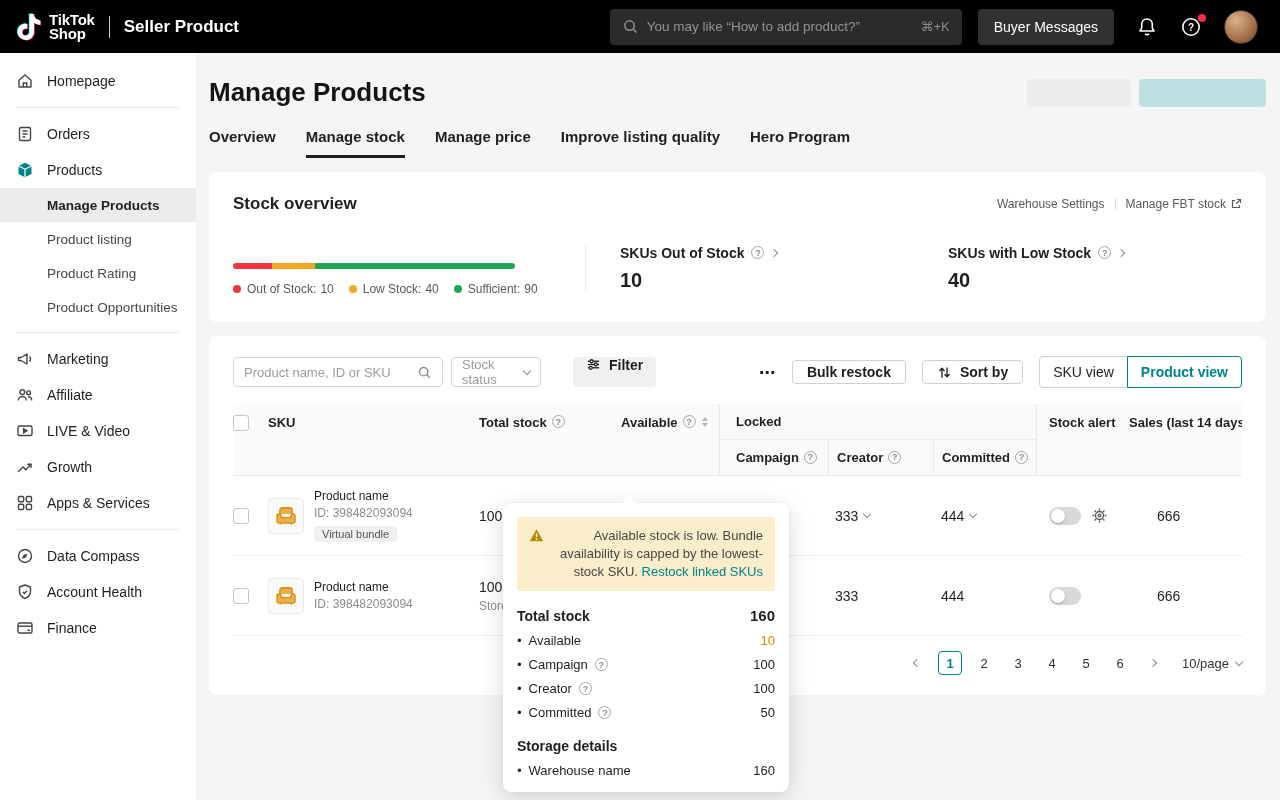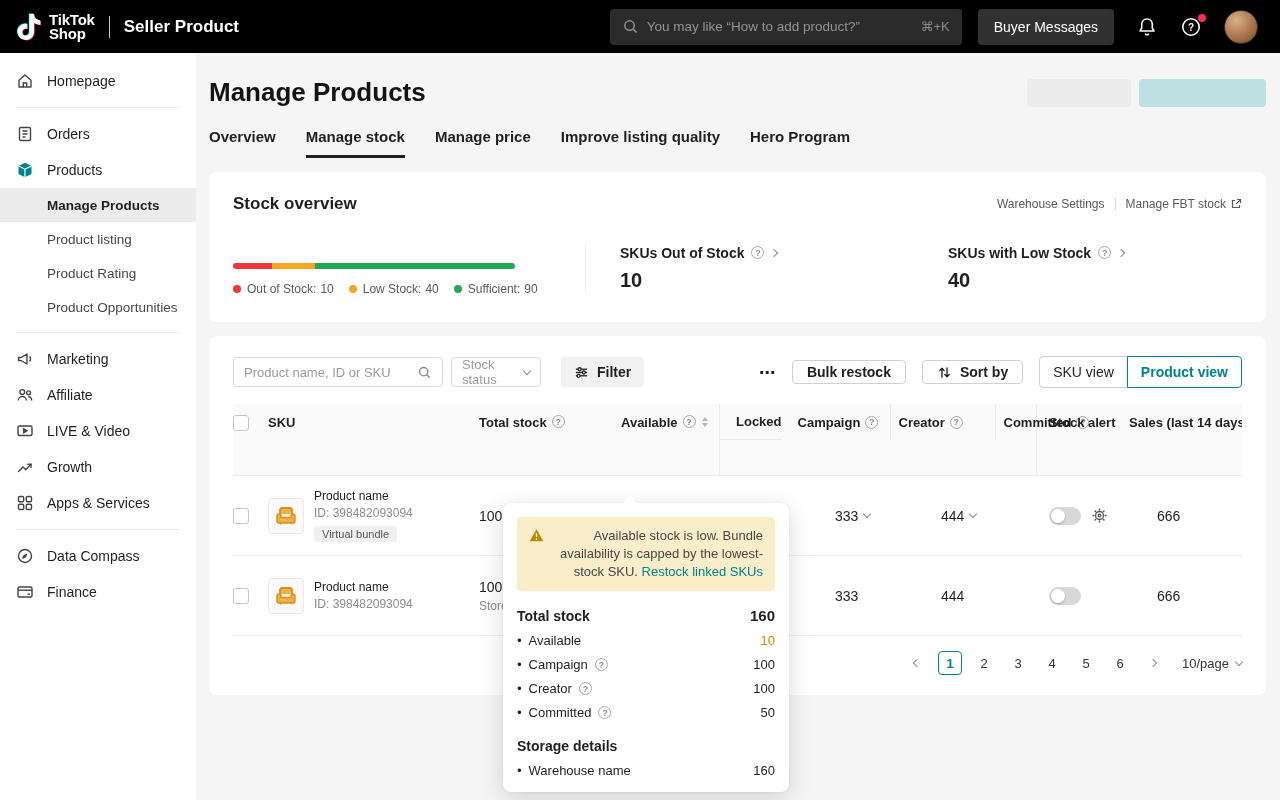--- a/index.html
+++ b/index.html
@@ -81,40 +81,40 @@
   .cv-right { transform:rotate(-45deg); }
   .cv-left { transform:rotate(135deg); }
 
   
   .table-card { margin-top:14px; padding:20px 24px 14px; }
   .toolbar { display:flex; align-items:center; }
   .tb-search { width:210px; height:30px; border:1px solid #d9d9d9; border-radius:4px; display:flex; align-items:center; padding:0 10px; gap:6px; background:#fff; }
   .tb-search input { flex:1; min-width:0; border:none; outline:none; font-size:13px; color:#333; font-family:inherit; }
   .tb-search input::placeholder { color:#9b9b9b; }
   .tb-select { margin-left:8px; width:90px; height:30px; border:1px solid #d9d9d9; border-radius:4px; display:flex; align-items:center; justify-content:space-between; padding:0 10px; font-size:13px; color:#9b9b9b; cursor:pointer; background:#fff; }
-  .tb-filter { margin-left:20px; height:30px; background:#f1f1f2; border:none; border-radius:4px; display:flex; align-items:center; gap:8px; padding:0 13px; font-size:14px; font-weight:600; color:#1f1f1f; cursor:pointer; font-family:inherit; }
+  .tb-filter { margin-left:32px; height:30px; background:#f1f1f2; border:none; border-radius:4px; display:flex; align-items:flex-start; gap:8px; padding:0 13px; font-size:14px; font-weight:600; color:#1f1f1f; cursor:pointer; font-family:inherit; }
   .tb-right { margin-left:auto; display:flex; align-items:center; gap:16px; }
   .more-btn { font-size:16px; font-weight:700; color:#1f1f1f; background:none; border:none; cursor:pointer; letter-spacing:1px; font-family:inherit; }
   .btn-outline { height:24px; background:#fff; border:1px solid #d0d0d0; border-radius:4px; padding:0 14px; font-size:14px; font-weight:600; color:#1f1f1f; display:flex; align-items:center; gap:8px; cursor:pointer; font-family:inherit; }
   .view-toggle { display:flex; }
   .view-btn { height:32px; padding:0 13px; font-size:14px; border:1px solid #d0d0d0; background:#fff; color:#1f1f1f; display:flex; align-items:center; cursor:pointer; font-family:inherit; }
   .view-btn:first-child { border-radius:4px 0 0 4px; }
   .view-btn:last-child { border-radius:0 4px 4px 0; margin-left:-1px; }
   .view-btn.active { border-color:#00848c; color:#00848c; font-weight:600; position:relative; z-index:1; }
 
   
   .table-wrap { margin-top:16px; overflow:hidden; }
   .thead { display:flex; background:#fafafa; border-bottom:1px solid #e8e8e8; height:72px; }
   .hc { display:flex; align-items:flex-start; padding-top:11px; gap:5px; }
   .hlabel { font-size:13px; font-weight:600; color:#1f1f1f; white-space:nowrap; }
   .c-cb { width:35px; flex:none; }
   .c-sku { width:211px; flex:none; }
   .c-total { width:142px; flex:none; }
   .c-avail { width:98px; flex:none; }
-  .c-locked { width:318px; flex:none; display:flex; border-left:1px solid #ebebeb; border-right:1px solid #ebebeb; padding:0; }
+  .c-locked { width:318px; flex:none; display:flex; flex-direction:column; border-left:1px solid #ebebeb; border-right:1px solid #ebebeb; padding:0; }
   .hgroup-top { height:36px; display:flex; align-items:center; padding-left:16px; border-bottom:1px solid #ebebeb; }
   .hgroup-bottom { height:36px; display:flex; }
   .hsub { display:flex; align-items:center; gap:5px; }
   .hsub.s1 { width:108px; padding-left:16px; }
   .hsub.s2 { width:105px; padding-left:8px; border-left:1px solid #ebebeb; }
   .hsub.s3 { width:103px; padding-left:8px; border-left:1px solid #ebebeb; }
   .c-alert { width:92px; flex:none; padding-left:12px; }
   .c-sales { flex:1; min-width:0; overflow:hidden; }
   .sorter { display:inline-flex; flex-direction:column; gap:2px; margin-left:1px; margin-top:2px; cursor:pointer; }
   .sorter i { width:0; height:0; border-left:3.5px solid transparent; border-right:3.5px solid transparent; display:block; }
@@ -312,20 +312,29 @@
           <svg viewBox="0 0 18 18" fill="none" stroke="currentColor" stroke-width="1.4">
             <circle cx="9" cy="9" r="6.5"></circle>
             <path d="M11.5 6.5l-1.6 4-4 1.6 1.6-4z" fill="currentColor" stroke="none"></path>
           </svg>
         </span>
       <span>Data Compass</span>
     </div>
     <div class="side-item">
       <span class="sicon">
           <svg viewBox="0 0 18 18" fill="none" stroke="currentColor" stroke-width="1.4">
+            <path d="M9 2l5.5 2v4.6c0 3.3-2.2 5.5-5.5 7-3.3-1.5-5.5-3.7-5.5-7V4z" stroke-linejoin="round"></path>
+            <path d="M6.8 9l1.6 1.6 2.8-2.8"></path>
+          </svg>
+        </span>
+      <span>Account Health</span>
+    </div>
+    <div class="side-item">
+      <span class="sicon">
+          <svg viewBox="0 0 18 18" fill="none" stroke="currentColor" stroke-width="1.4">
             <rect x="2" y="4" width="14" height="10" rx="1.5"></rect>
             <path d="M2 7.2h14"></path>
             <path d="M11.5 11.2h2.5"></path>
           </svg>
         </span>
       <span>Finance</span>
     </div>
   </aside>
 
   <main class="main">

